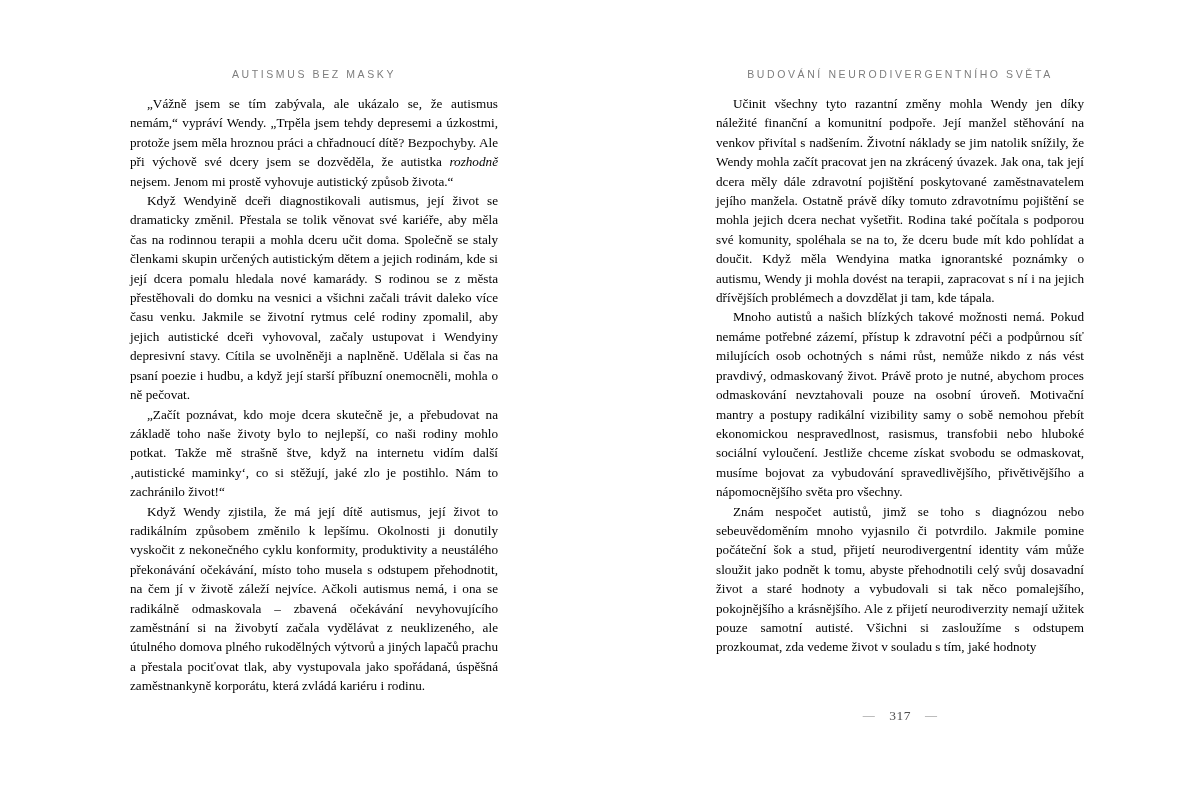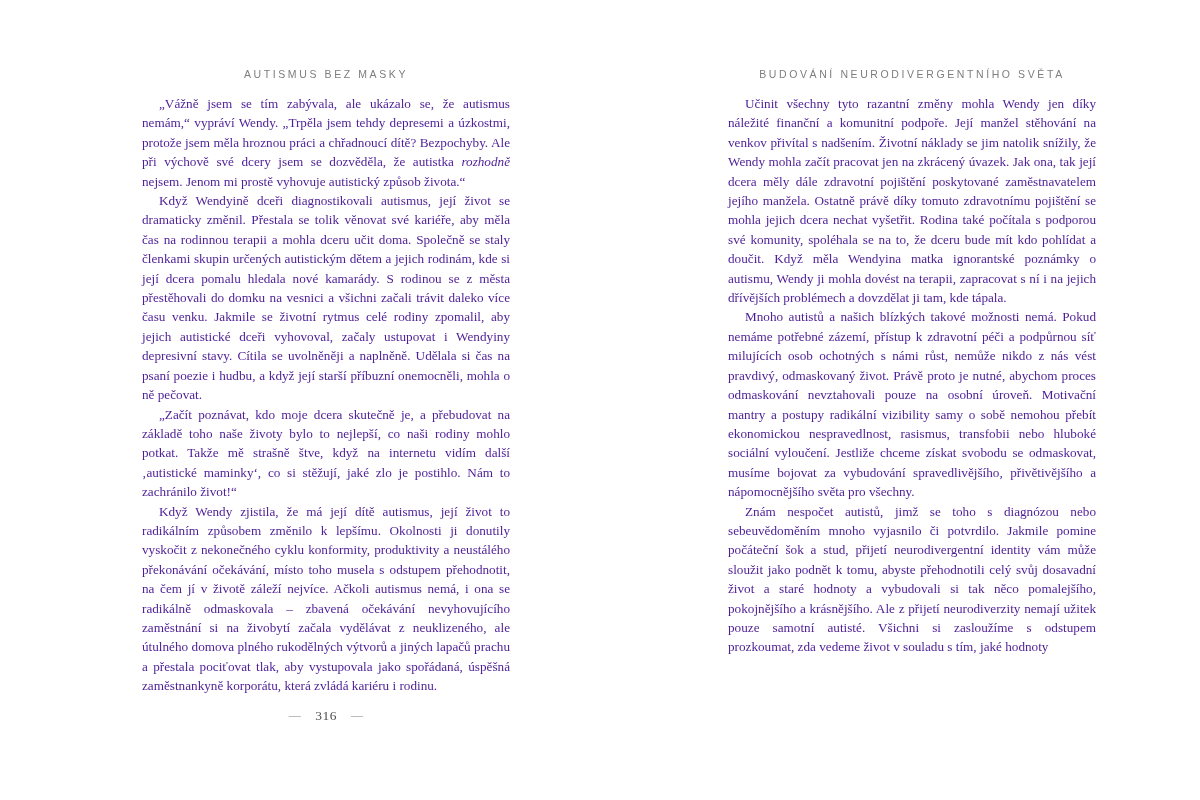--- a/index.html
+++ b/index.html
@@ -12,21 +12,20 @@
     width: 1200px;
     height: 800px;
     background: #ffffff;
     overflow: hidden;
   }
   .page {
     position: absolute;
     top: 0;
     width: 600px;
     height: 656px;
-    margin-left: 12px;
   }
   .page.left  { left: 0; }
   .page.right { left: 616px; }
 
   .column {
     position: absolute;
     top: 0;
     width: 368px;
     height: 800px;
   }
@@ -52,21 +51,21 @@
     top: 94px;
     left: 0;
     width: 100%;
   }
   .page-body p {
     margin: 0;
     padding: 0;
     font-family: "Liberation Serif", serif;
     font-size: 13.2px;
     line-height: 19.4px;
-    color: #4c1d95;
+    color: #000000;
     text-align: justify;
     text-indent: 17px;
     hyphens: none;
   }
   .page-body p em {
     font-style: italic;
   }
 
   .page-footer {
     position: absolute;
@@ -96,30 +95,30 @@
 
   <div class="page left">
     <div class="column">
       <div class="running-head">AUTISMUS BEZ MASKY</div>
       <div class="page-body">
           <p>„Vážně jsem se tím zabývala, ale ukázalo se, že autismus nemám,“ vypráví Wendy. „Trpěla jsem tehdy depresemi a úzkostmi, protože jsem měla hroznou práci a chřadnoucí dítě? Bezpochyby. Ale při výchově své dcery jsem se dozvěděla, že autistka <em>rozhodně</em> nejsem. Jenom mi prostě vyhovuje autistický způsob života.“</p>
           <p>Když Wendyině dceři diagnostikovali autismus, její život se dramaticky změnil. Přestala se tolik věnovat své kariéře, aby měla čas na rodinnou terapii a mohla dceru učit doma. Společně se staly členkami skupin určených autistickým dětem a jejich rodinám, kde si její dcera pomalu hledala nové kamarády. S rodinou se z města přestěhovali do domku na vesnici a všichni začali trávit daleko více času venku. Jakmile se životní rytmus celé rodiny zpomalil, aby jejich autistické dceři vyhovoval, začaly ustupovat i Wendyiny depresivní stavy. Cítila se uvolněněji a naplněně. Udělala si čas na psaní poezie i hudbu, a když její starší příbuzní onemocněli, mohla o ně pečovat.</p>
           <p>„Začít poznávat, kdo moje dcera skutečně je, a přebudovat na základě toho naše životy bylo to nejlepší, co naši rodiny mohlo potkat. Takže mě strašně štve, když na internetu vidím další ‚autistické maminky‘, co si stěžují, jaké zlo je postihlo. Nám to zachránilo život!“</p>
           <p>Když Wendy zjistila, že má její dítě autismus, její život to radikálním způsobem změnilo k lepšímu. Okolnosti ji donutily vyskočit z nekonečného cyklu konformity, produktivity a neustálého překonávání očekávání, místo toho musela s odstupem přehodnotit, na čem jí v životě záleží nejvíce. Ačkoli autismus nemá, i ona se radikálně odmaskovala – zbavená očekávání nevyhovujícího zaměstnání si na živobytí začala vydělávat z neuklizeného, ale útulného domova plného rukodělných výtvorů a jiných lapačů prachu a přestala pociťovat tlak, aby vystupovala jako spořádaná, úspěšná zaměstnankyně korporátu, která zvládá kariéru i rodinu.</p>
         </div>
-      <div class="page-footer">
-        <span class="dash left-dash">—</span><span>316</span><span class="dash right-dash">—</span>
-      </div>
     </div>
   </div>
 
   <div class="page right">
     <div class="column">
       <div class="running-head">BUDOVÁNÍ NEURODIVERGENTNÍHO SVĚTA</div>
       <div class="page-body">
           <p>Učinit všechny tyto razantní změny mohla Wendy jen díky náležité finanční a komunitní podpoře. Její manžel stěhování na venkov přivítal s nadšením. Životní náklady se jim natolik snížily, že Wendy mohla začít pracovat jen na zkrácený úvazek. Jak ona, tak její dcera měly dále zdravotní pojištění poskytované zaměstnavatelem jejího manžela. Ostatně právě díky tomuto zdravotnímu pojištění se mohla jejich dcera nechat vyšetřit. Rodina také počítala s podporou své komunity, spoléhala se na to, že dceru bude mít kdo pohlídat a doučit. Když měla Wendyina matka ignorantské poznámky o autismu, Wendy ji mohla dovést na terapii, zapracovat s ní i na jejich dřívějších problémech a dovzdělat ji tam, kde tápala.</p>
           <p>Mnoho autistů a našich blízkých takové možnosti nemá. Pokud nemáme potřebné zázemí, přístup k zdravotní péči a podpůrnou síť milujících osob ochotných s námi růst, nemůže nikdo z nás vést pravdivý, odmaskovaný život. Právě proto je nutné, abychom proces odmaskování nevztahovali pouze na osobní úroveň. Motivační mantry a postupy radikální vizibility samy o sobě nemohou přebít ekonomickou nespravedlnost, rasismus, transfobii nebo hluboké sociální vyloučení. Jestliže chceme získat svobodu se odmaskovat, musíme bojovat za vybudování spravedlivějšího, přivětivějšího a nápomocnějšího světa pro všechny.</p>
           <p>Znám nespočet autistů, jimž se toho s diagnózou nebo sebeuvědoměním mnoho vyjasnilo či potvrdilo. Jakmile pomine počáteční šok a stud, přijetí neurodivergentní identity vám může sloužit jako podnět k tomu, abyste přehodnotili celý svůj dosavadní život a staré hodnoty a vybudovali si tak něco pomalejšího, pokojnějšího a krásnějšího. Ale z přijetí neurodiverzity nemají užitek pouze samotní autisté. Všichni si zasloužíme s odstupem prozkoumat, zda vedeme život v souladu s tím, jaké hodnoty</p>
         </div>
+      <div class="page-footer">
+        <span class="dash left-dash">—</span><span>317</span><span class="dash right-dash">—</span>
+      </div>
     </div>
   </div>
 
 </div>
 
 </body></html>

